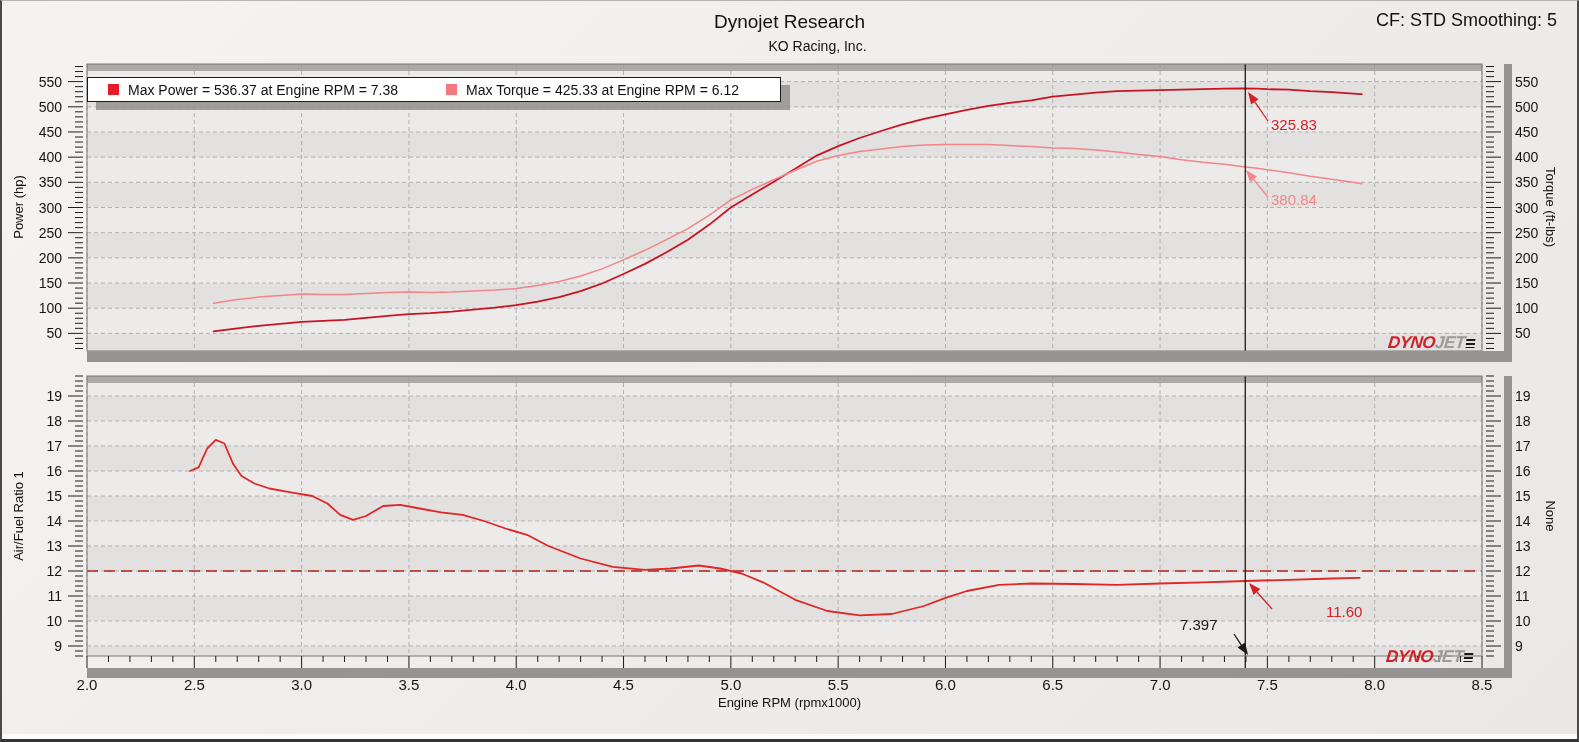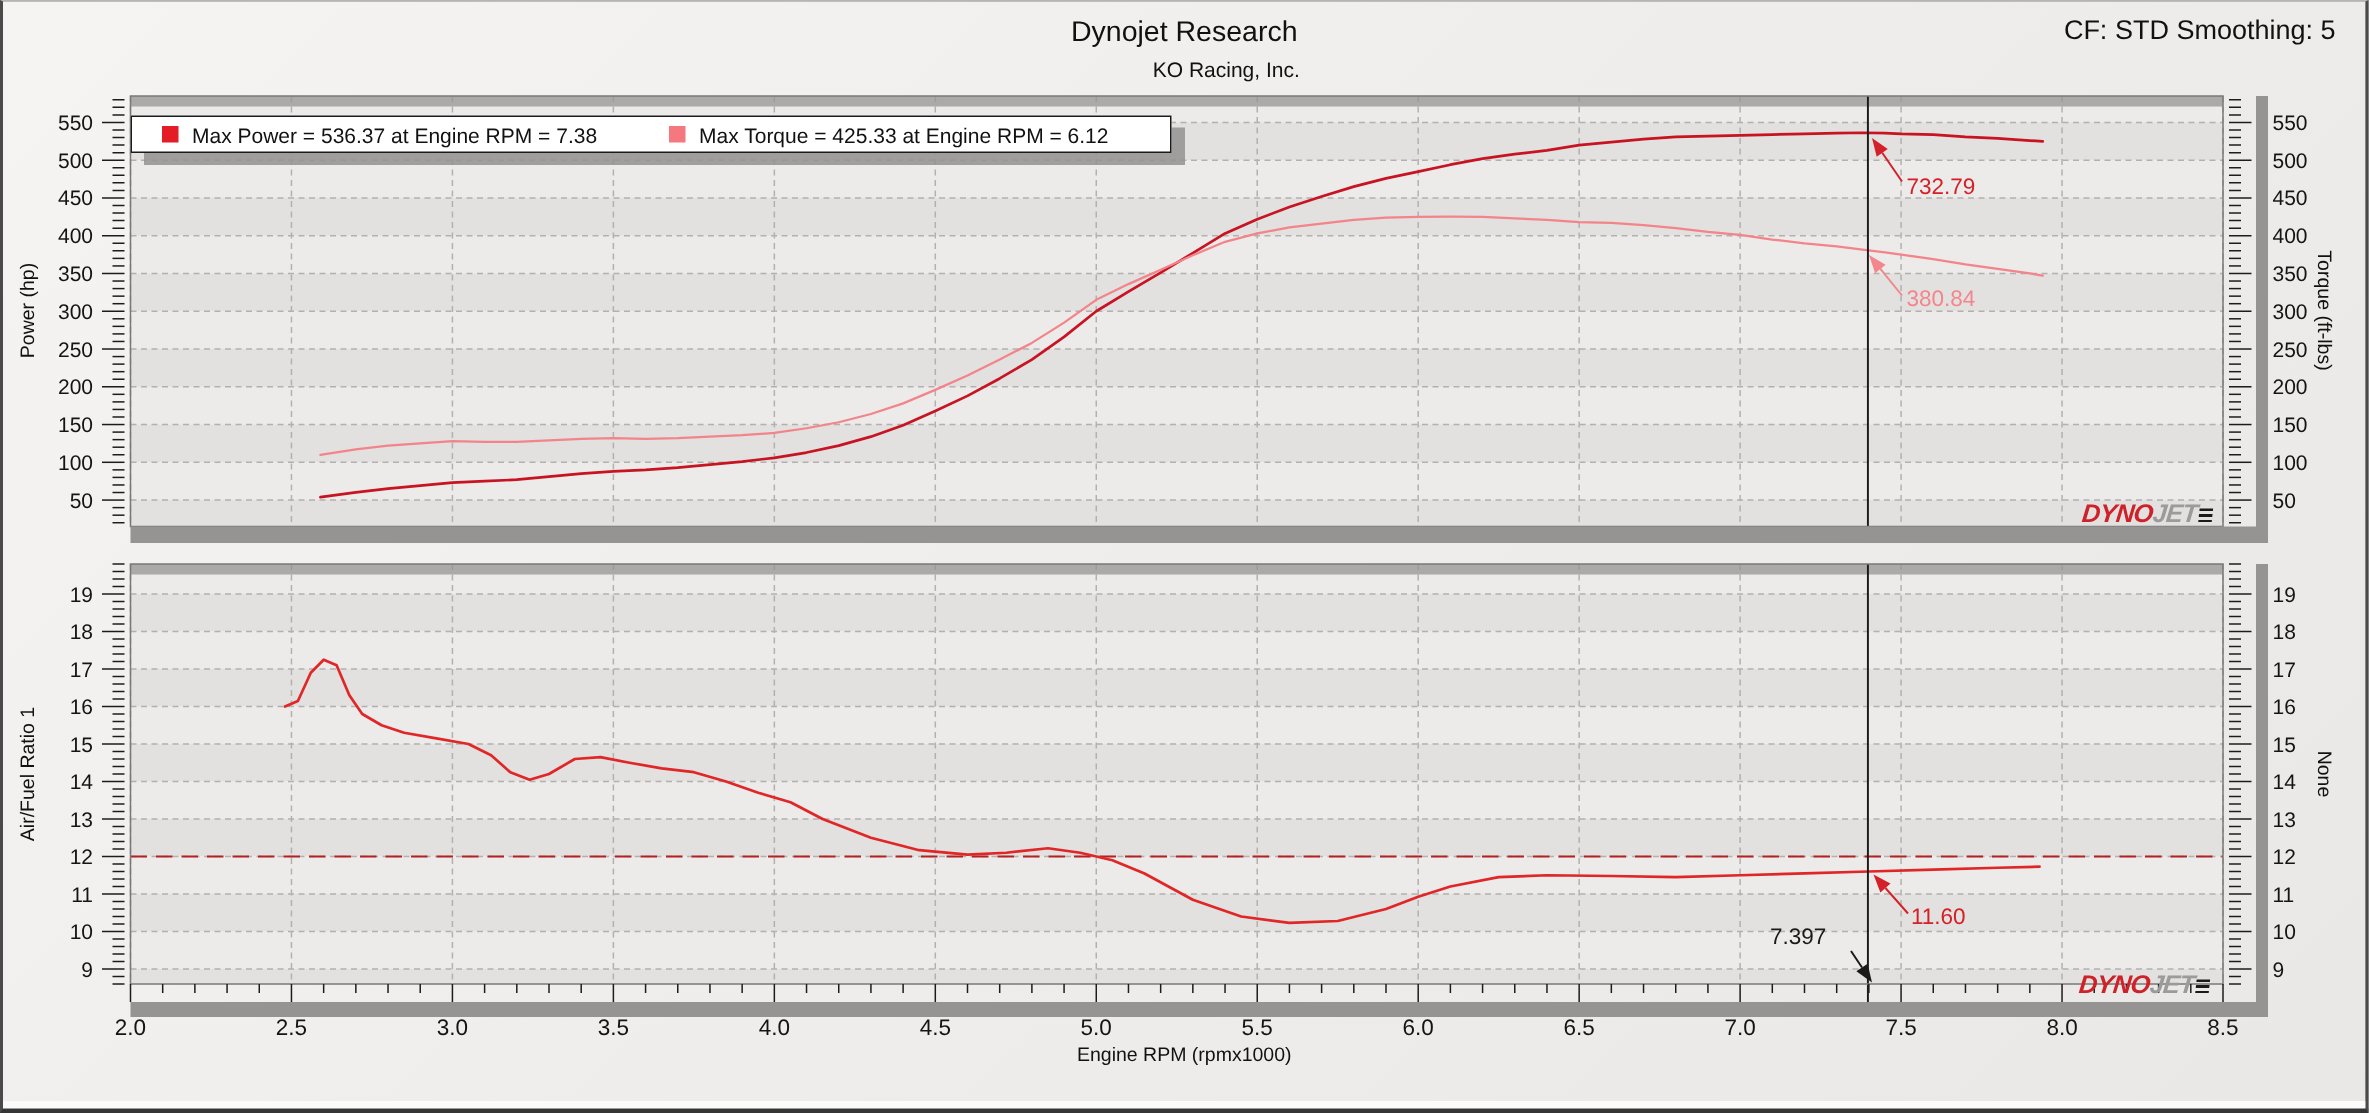--- a/index.html
+++ b/index.html
@@ -501,23 +501,23 @@
       <span class="sw" id="sw-torque" style="background: rgb(244, 120, 126);"></span>
       <span>Max Torque = 425.33 at Engine RPM = 6.12</span>
     </span>
   </div>
 
   <div class="vlabel" style="left:16px;top:206px;">Power (hp)</div>
   <div class="vlabel r" style="left:1548px;top:206px;">Torque (ft-lbs)</div>
   <div class="vlabel" style="left:16px;top:515px;">Air/Fuel Ratio 1</div>
   <div class="vlabel r" style="left:1548px;top:515px;">None</div>
 
-  <div class="anno" id="an-power" style="left: 1269px; top: 115px; color: rgb(212, 32, 40);">732.79</div>
+  <div class="anno" id="an-power" style="left: 1269px; top: 115px; color: rgb(212, 32, 40);">325.83</div>
   <div class="anno" id="an-torque" style="left: 1269px; top: 190px; color: rgb(242, 134, 140);">380.84</div>
-  <div class="anno" id="an-afr" style="left: 1272px; top: 602px; color: rgb(212, 32, 40);">11.60</div>
+  <div class="anno" id="an-afr" style="left: 1324px; top: 602px; color: rgb(212, 32, 40);">11.60</div>
   <div class="anno" id="an-rpm" style="left: 1178px; top: 615px; color: rgb(26, 26, 26);">7.397</div>
 
   <div class="logo" style="left:1386px;top:332px;">
     <span id="logo1a" style="color: rgb(206, 33, 41);">DYNO</span><span id="logo1b" style="color: rgb(155, 155, 155);">JET</span><span class="bars"></span>
   </div>
   <div class="logo" style="left:1384px;top:646px;">
     <span id="logo2a" style="color: rgb(206, 33, 41);">DYNO</span><span id="logo2b" style="color: rgb(155, 155, 155);">JET</span><span class="bars"></span>
   </div>
 
   <div class="xaxis-title">Engine RPM (rpmx1000)</div>

